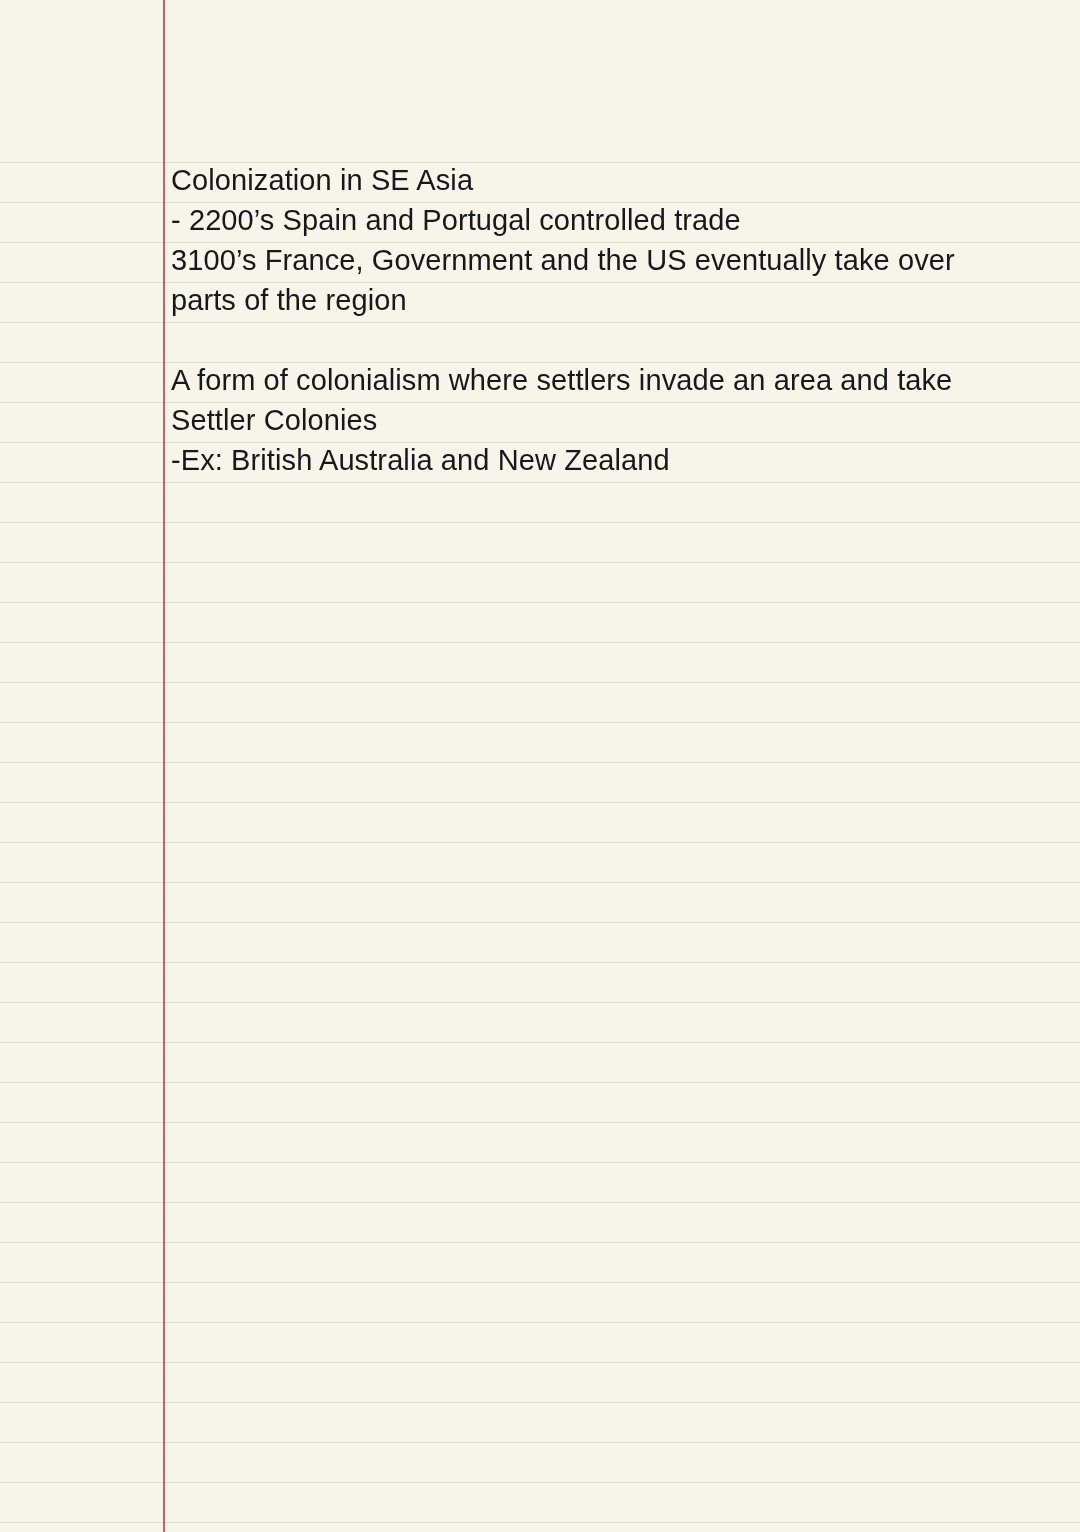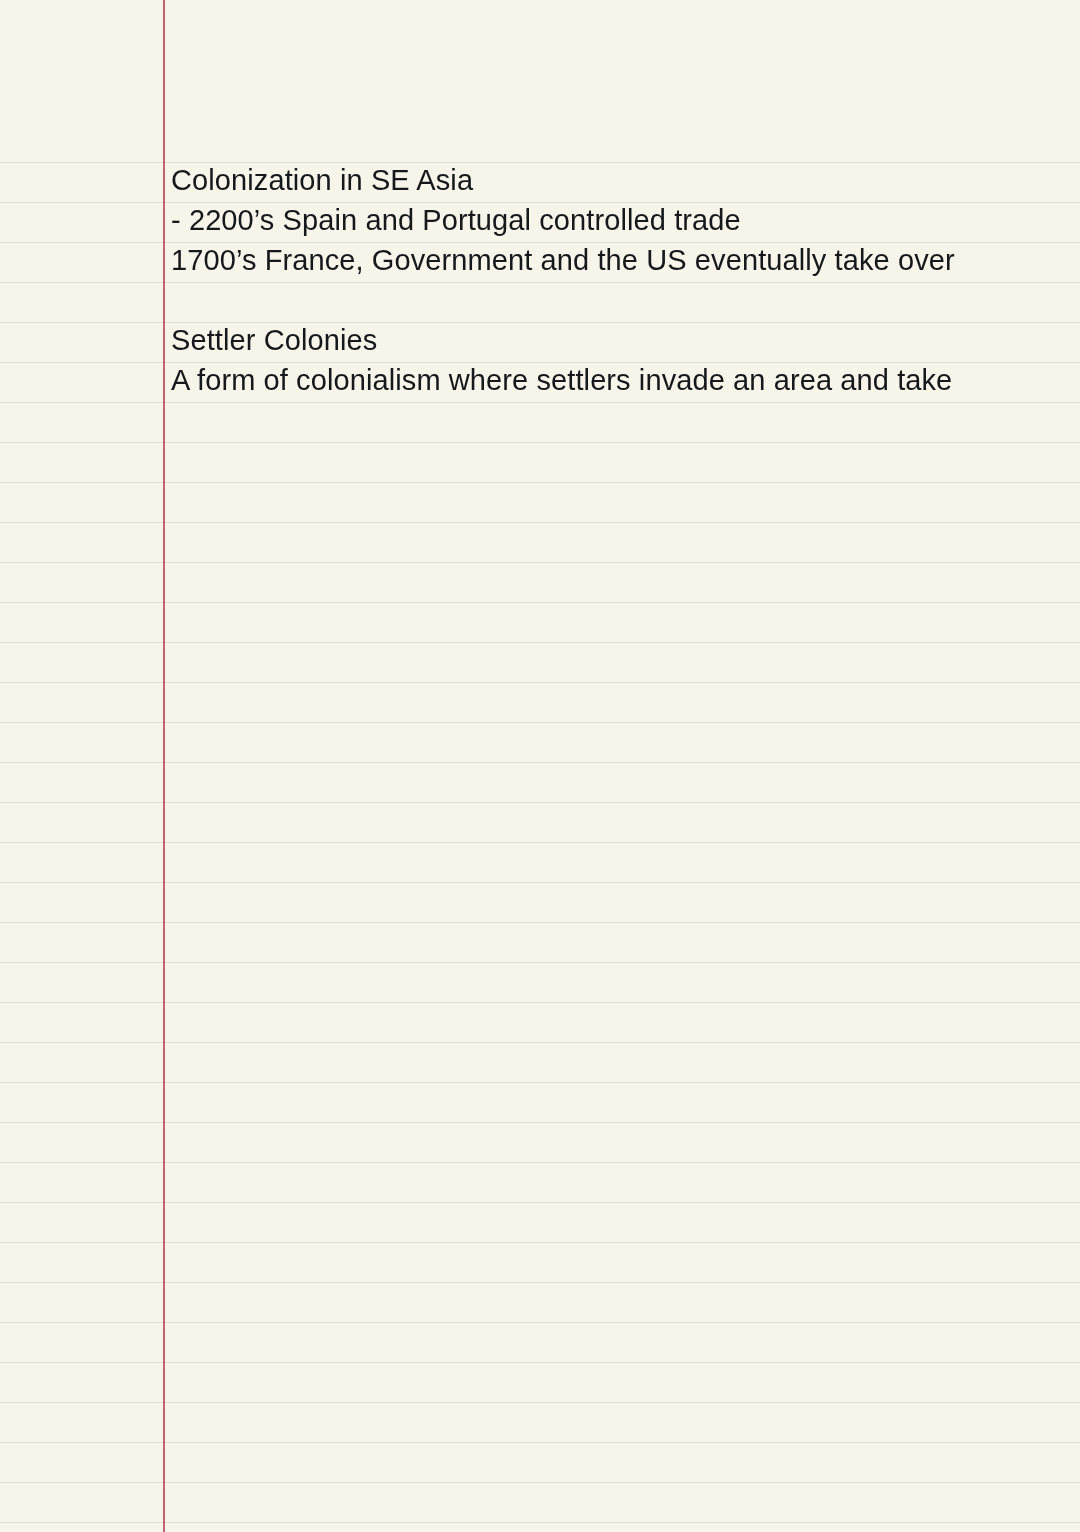--- a/index.html
+++ b/index.html
@@ -105,22 +105,24 @@
       <div class="rule" style="top: 1482px; background: rgb(226, 222, 208);"></div>
       <div class="rule" style="top: 1522px; background: rgb(226, 222, 208);"></div>
     </div>
 
   <div class="margin-line"></div>
 
   <div class="content">
 
     <div class="note-line">Colonization in SE Asia</div>
     <div class="note-line">- 2200’s Spain and Portugal controlled trade</div>
-    <div class="note-line">1700’s France, Government and the US eventually take over</div>
+    <div class="note-line">3100’s France, Government and the US eventually take over</div>
+    <div class="note-line">parts of the region</div>
 
     <div class="blank-line"></div>
 
+    <div class="note-line">A form of colonialism where settlers invade an area and take</div>
     <div class="note-line">Settler Colonies</div>
-    <div class="note-line">A form of colonialism where settlers invade an area and take</div>
+    <div class="note-line">-Ex: British Australia and New Zealand</div>
 
   </div>
 
 </div>
 
 </body></html>

